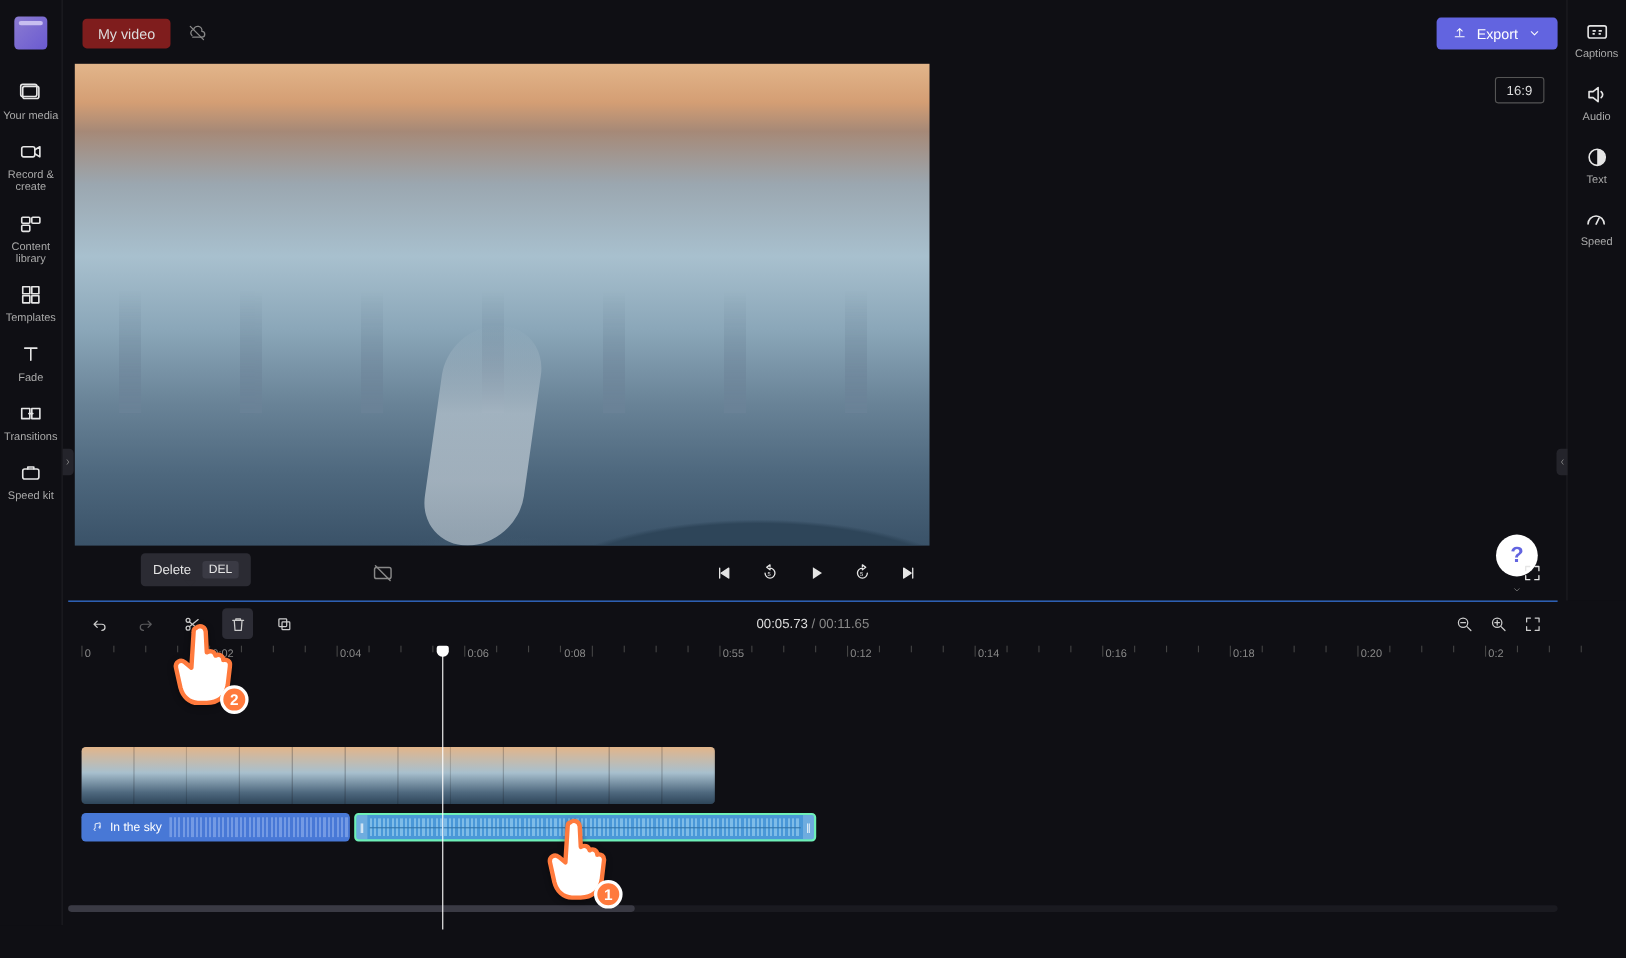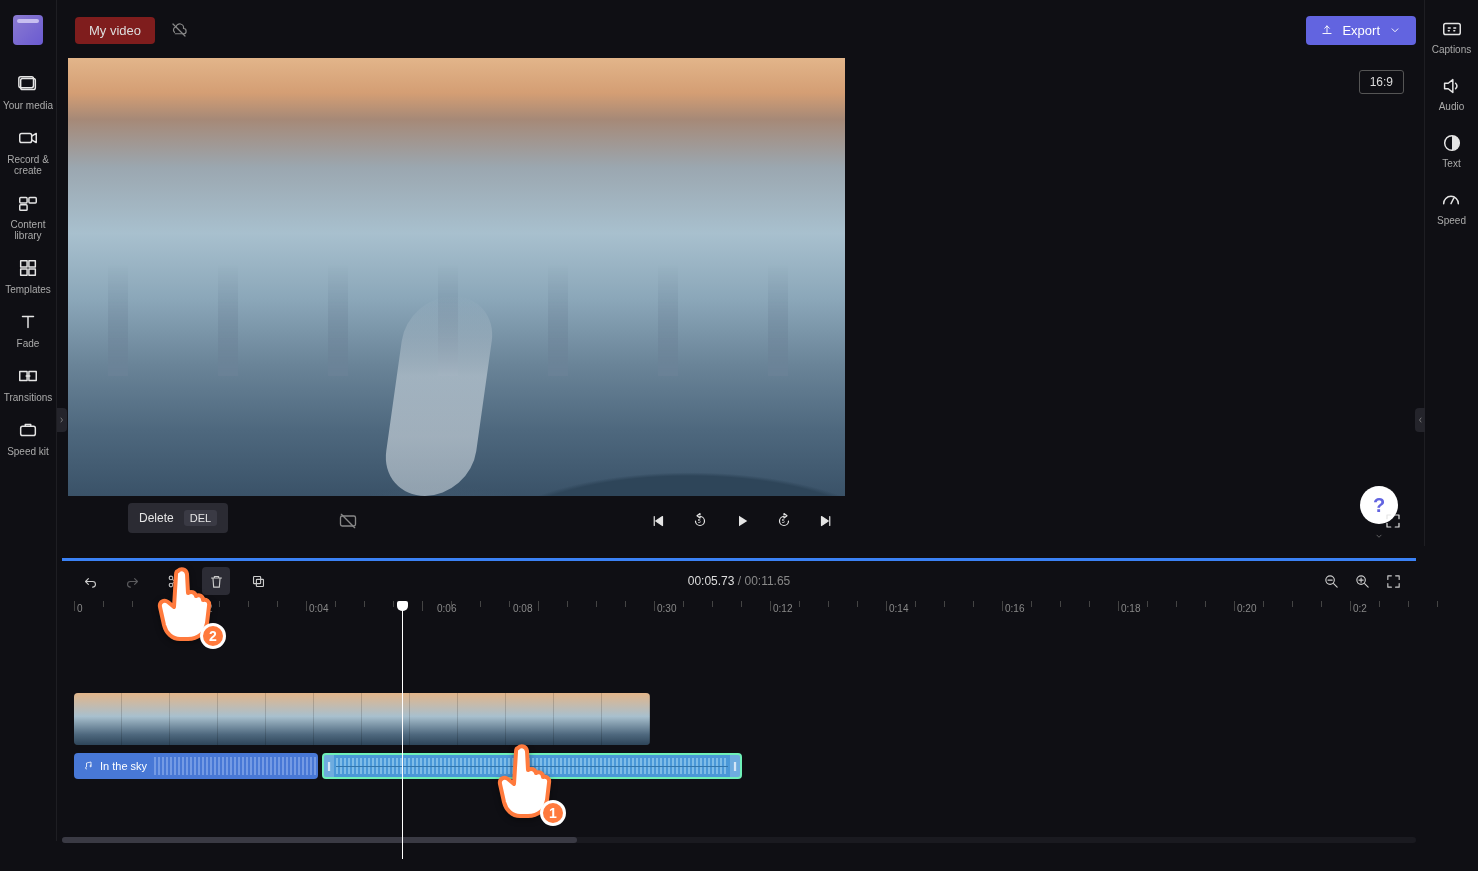--- a/index.html
+++ b/index.html
@@ -54,21 +54,21 @@
   .player-controls { position:absolute; left:50%; transform:translateX(-50%); display:flex;gap:24px;align-items:center;}
   .player-controls svg { width:18px;height:18px; cursor:pointer;}
   .fullscreen-btn { margin-left:auto; margin-right:14px;}
 
   
   .tooltip { position:absolute; left:128px; top:503px; background:#2b2b33; padding:7px 11px; border-radius:4px; display:flex;gap:10px;align-items:center; font-size:12px;}
   .tooltip .kbd { background:#3a3a44; padding:2px 6px; border-radius:3px; font-size:11px;}
   .tooltip::after { content:""; position:absolute; bottom:-5px; left:40px; border:5px solid transparent; border-top-color:#2b2b33;}
 
   
-  .timeline-area { position:absolute; left:62px; top:546px; right:62px; bottom:0; border-top:3px solid #3b82f6;margin-top:12px; }
+  .timeline-area { position:absolute; left:62px; top:546px; right:62px; bottom:0; border-top:1px solid #3b82f6; }
   .tl-toolbar { height:40px; display:flex; align-items:center; padding:0 14px; gap:14px; }
   .tl-toolbar svg { width:17px;height:17px; cursor:pointer; color:#ccc;}
   .tl-toolbar .tool-btn { width:28px;height:28px;display:flex;align-items:center;justify-content:center;border-radius:4px;}
   .tl-toolbar .tool-btn.active { background:#2c2c35; }
   .tl-time { position:absolute; left:50%; transform:translateX(-50%); font-size:12px; color:#ddd;}
   .tl-time .dur { color:#888;}
   .tl-zoom { margin-left:auto; display:flex; gap:14px; }
 
   
   .ruler { position:relative; height:20px; margin-top:0px; }
@@ -335,31 +335,31 @@
       <div class="ticklabel" style="left: 128px;">0:02</div>
       <div class="tick" style="left: 157px;"></div>
       <div class="tick" style="left: 186px;"></div>
       <div class="tick" style="left: 215px;"></div>
       <div class="tick major" style="left: 244px;"></div>
       <div class="ticklabel" style="left: 244px;">0:04</div>
       <div class="tick" style="left: 273px;"></div>
       <div class="tick" style="left: 302px;"></div>
       <div class="tick" style="left: 331px;"></div>
       <div class="tick major" style="left: 360px;"></div>
-      <div class="ticklabel" style="left: 372px;">0:06</div>
+      <div class="ticklabel" style="left: 360px;">0:06</div>
       <div class="tick" style="left: 389px;"></div>
       <div class="tick" style="left: 418px;"></div>
       <div class="tick" style="left: 447px;"></div>
       <div class="tick major" style="left: 476px;"></div>
       <div class="ticklabel" style="left: 448px;">0:08</div>
       <div class="tick" style="left: 505px;"></div>
       <div class="tick" style="left: 534px;"></div>
       <div class="tick" style="left: 563px;"></div>
       <div class="tick major" style="left: 592px;"></div>
-      <div class="ticklabel" style="left: 592px;">0:30</div>
+      <div class="ticklabel" style="left: 592px;">0:55</div>
       <div class="tick" style="left: 621px;"></div>
       <div class="tick" style="left: 650px;"></div>
       <div class="tick" style="left: 679px;"></div>
       <div class="tick major" style="left: 708px;"></div>
       <div class="ticklabel" style="left: 708px;">0:12</div>
       <div class="tick" style="left: 737px;"></div>
       <div class="tick" style="left: 766px;"></div>
       <div class="tick" style="left: 795px;"></div>
       <div class="tick major" style="left: 824px;"></div>
       <div class="ticklabel" style="left: 824px;">0:14</div>

